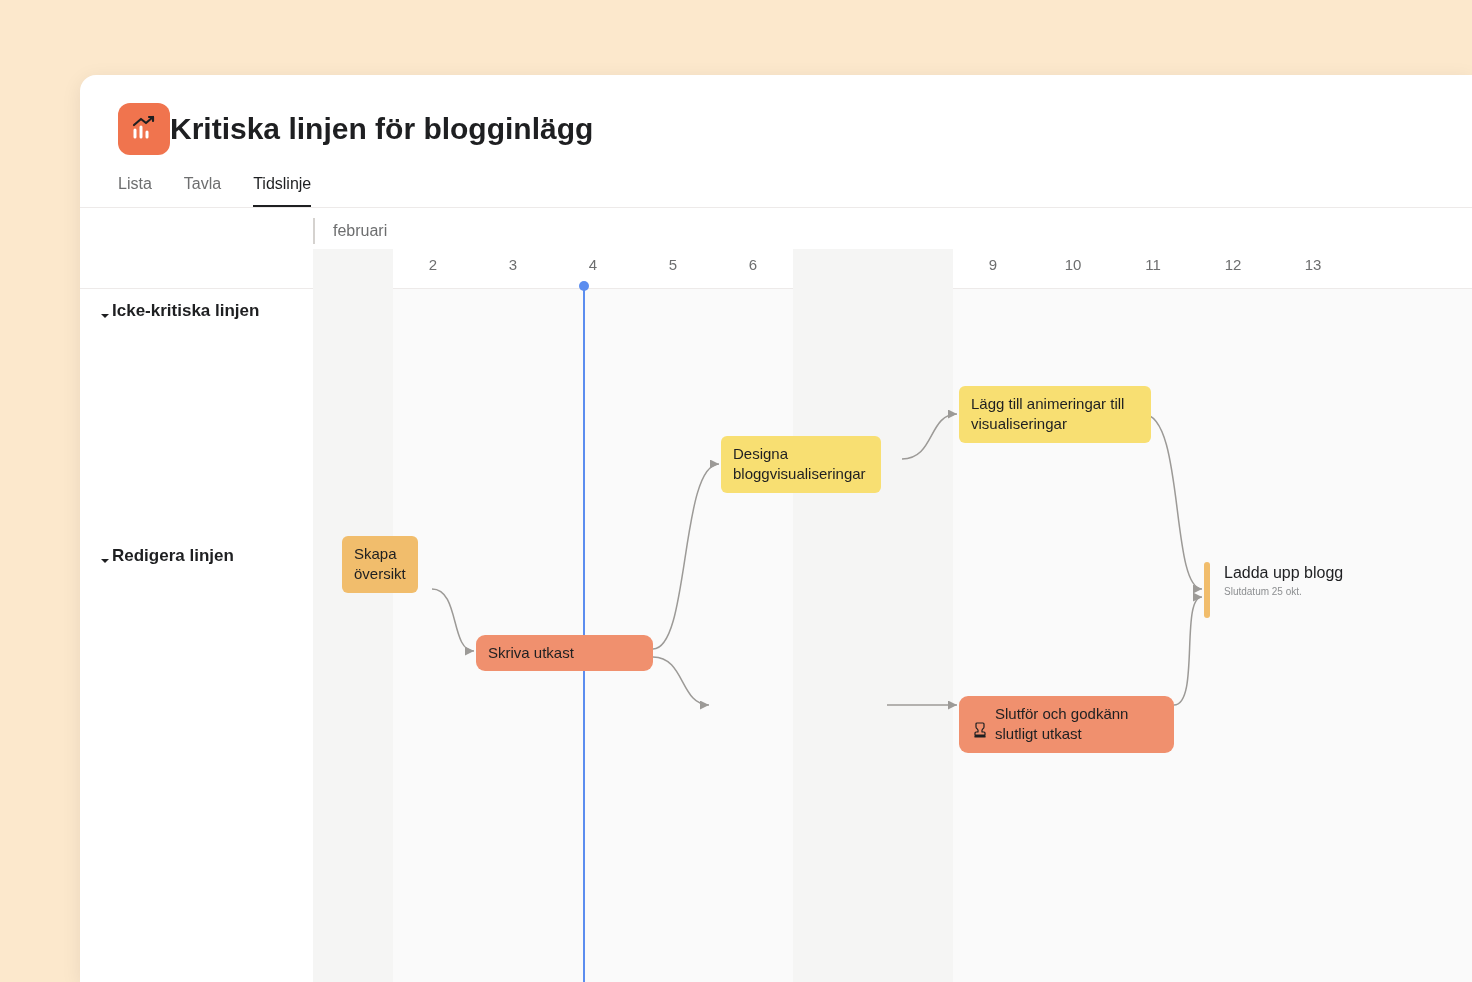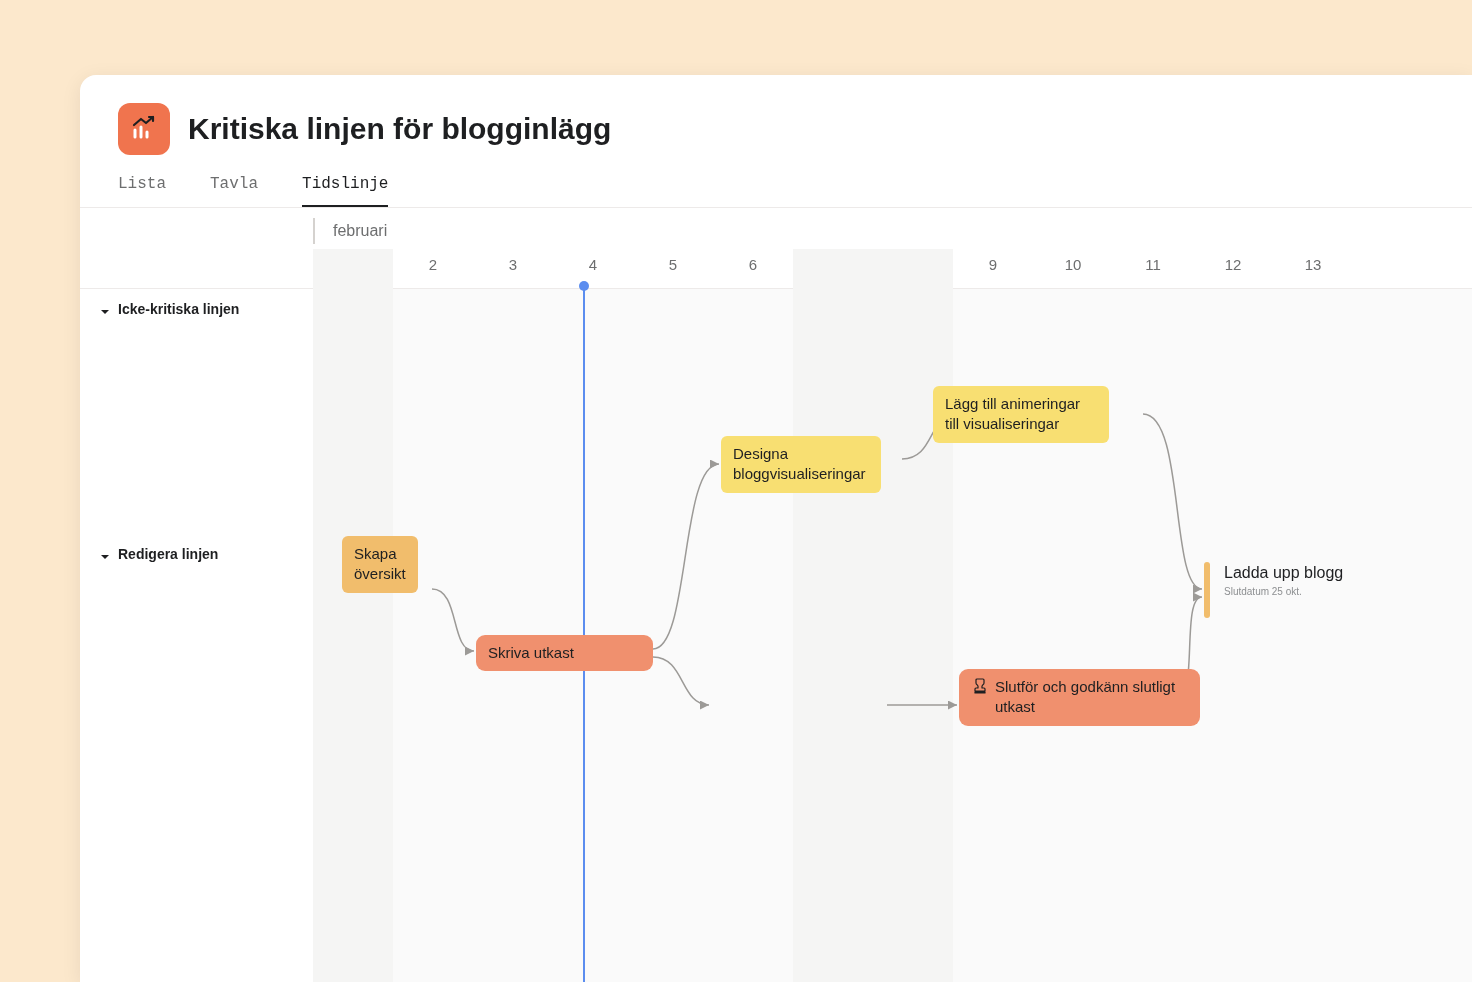--- a/index.html
+++ b/index.html
@@ -25,42 +25,40 @@
       border-radius: 16px 0 0 0;
       box-shadow: 0 4px 20px rgba(0,0,0,0.08);
       overflow: hidden;
     }
     .header {
       padding: 28px 38px 0 38px;
     }
     .title-row {
       display: flex;
       align-items: center;
-      gap: 18px;
       margin-bottom: 20px;
     }
     .project-icon {
       width: 52px;
       height: 52px;
       background: #f0744e;
       border-radius: 12px;
       display: flex;
       align-items: center;
       justify-content: center;
     }
     .project-title {
       font-size: 30px;
       font-weight: 600;
       color: #1e1f21;
     }
     .tabs {
       display: flex;
-      gap: 44px;
+      gap: 32px;
       padding-bottom: 0;
-      font-family: Liberation Mono, monospace;
     }
     .tab {
       font-size: 16px;
       color: #6d6e6f;
       padding-bottom: 12px;
       cursor: pointer;
       border-bottom: 2px solid transparent;
     }
     .tab.active {
       color: #1e1f21;
@@ -119,23 +117,23 @@
       position: absolute;
       top: -40px;
       bottom: 0;
       width: 80px;
       background: #f5f5f4;
     }
     .section-row {
       position: relative;
       display: flex;
       align-items: center;
-      gap: 8px;
+      gap: 2px;
       padding: 12px 20px;
-      font-size: 14px;
+      font-size: 17px;
       font-weight: 600;
       color: #1e1f21;
       z-index: 5;
     }
     .caret-icon {
       width: 10px;
       height: 10px;
       display: inline-block;
     }
     .today-line {
@@ -277,21 +275,21 @@
             <path d="M1 3 L5 7 L9 3 Z" fill="#1e1f21"></path>
           </svg>
       </span>
       <span>Icke-kritiska linjen</span>
     </div>
 
     <div class="task-card task-yellow" style="left:641px; top:147px; width:160px">
       <span>Designa bloggvisualiseringar</span>
     </div>
 
-    <div class="task-card task-yellow" style="left:853px; top:97px; width:176px">
+    <div class="task-card task-yellow" style="left:879px; top:97px; width:192px">
       <span>Lägg till animeringar till visualiseringar</span>
     </div>
 
     <div class="section-row" style="position:absolute; top:245px">
       <span class="caret-icon">
         <svg width="10" height="10" viewBox="0 0 10 10">
             <path d="M1 3 L5 7 L9 3 Z" fill="#1e1f21"></path>
           </svg>
       </span>
       <span>Redigera linjen</span>
@@ -299,21 +297,21 @@
 
     <div class="task-card task-orange" style="left:262px; top:247px; width:76px">
       <span>Skapa översikt</span>
     </div>
 
     <div class="task-card task-coral" style="left:396px; top:346px; width:177px">
       <span>Skriva utkast</span>
     </div>
 
 
-    <div class="task-card task-coral" style="left:879px; top:380px; width:241px; display:flex; align-items:flex-start">
+    <div class="task-card task-coral" style="left:879px; top:407px; width:215px; display:flex; align-items:flex-end">
       <span class="stamp-icon">
         <svg width="18" height="18" viewBox="0 0 18 18" fill="none">
           <path d="M6 2 h6 a1 1 0 0 1 1 1 v3 a2 2 0 0 1 -1 1.7 L11 9 v2 h2 a1 1 0 0 1 1 1 v2 H4 v-2 a1 1 0 0 1 1-1 h2 V9 L6 7.7 A2 2 0 0 1 5 6 V3 a1 1 0 0 1 1-1 Z M4 15 h10 v1 H4 Z" stroke="#1e1f21" stroke-width="1.2" fill="none" stroke-linejoin="round"></path>
         </svg>
       </span>
       <span>Slutför och godkänn slutligt utkast</span>
     </div>
 
     <div class="milestone" style="left:1124px; top:273px">
       <div class="milestone-bar"></div>

